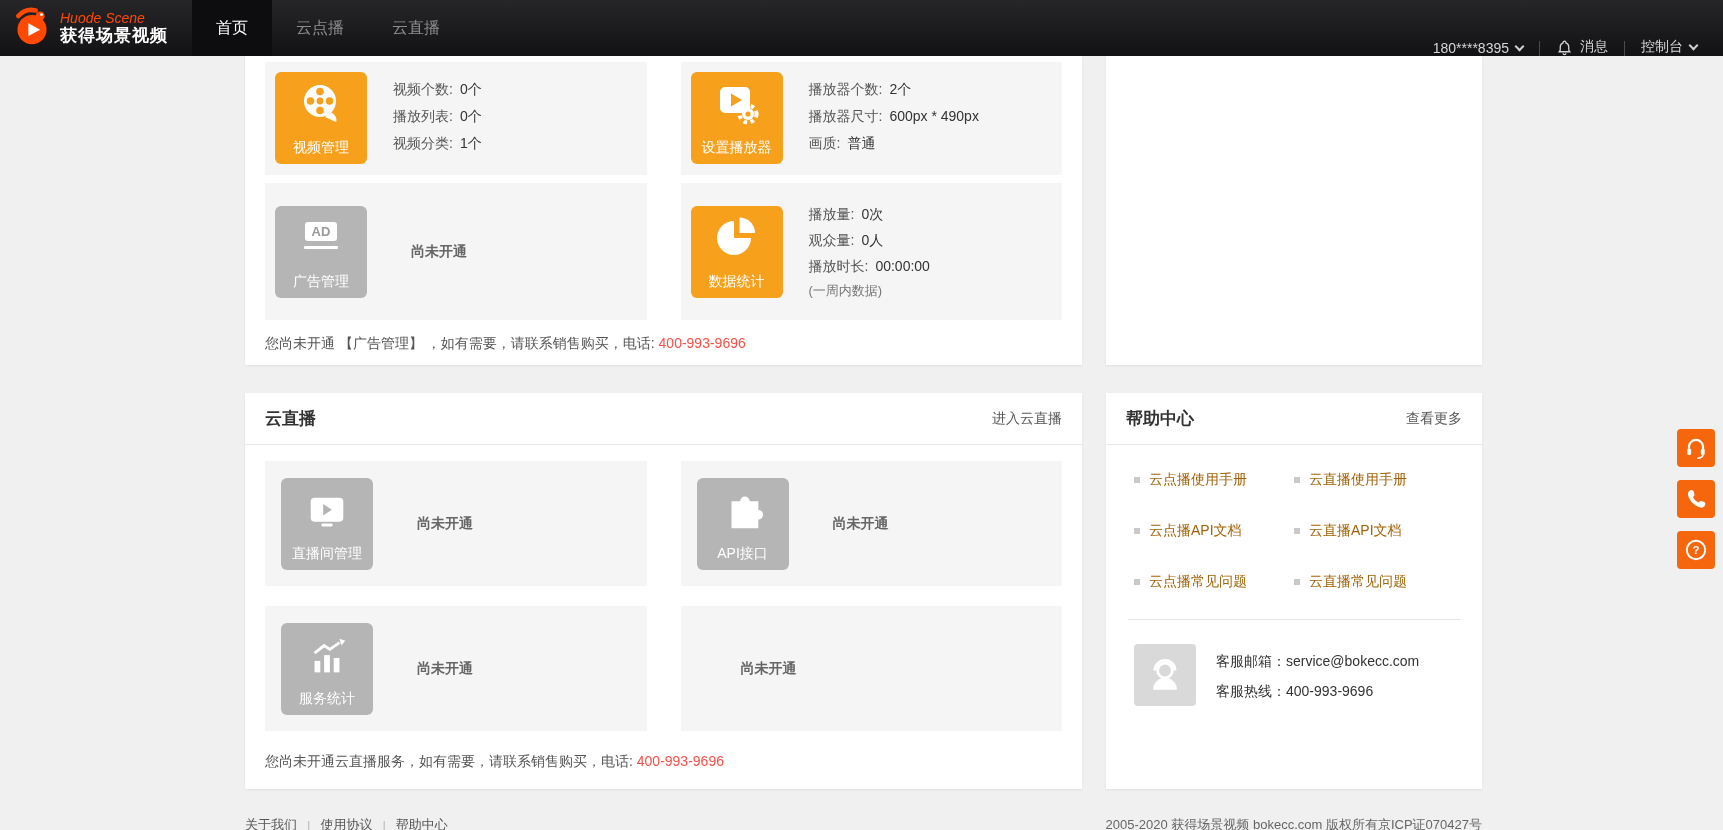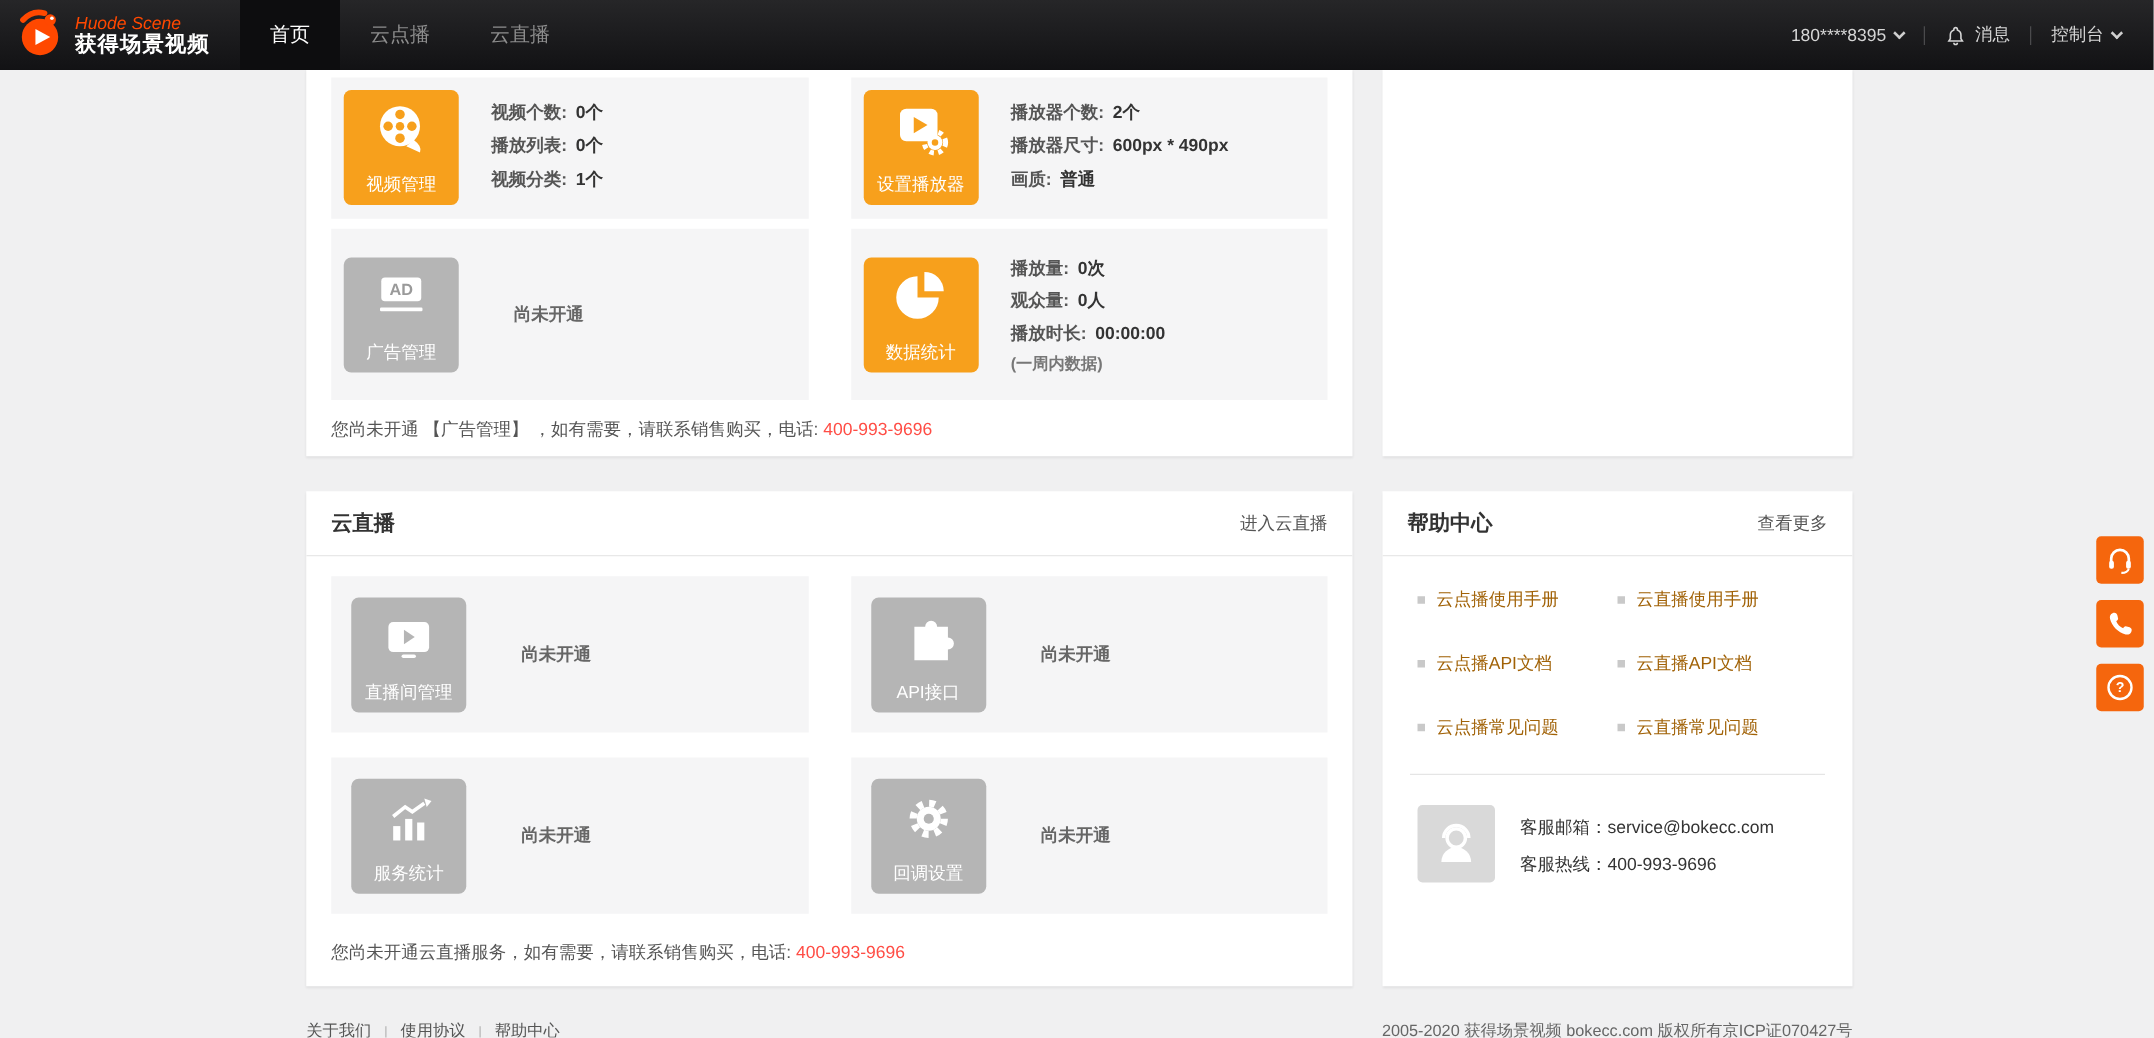--- a/index.html
+++ b/index.html
@@ -10,21 +10,21 @@
   
   .navbar { position:absolute; top:0; left:0; width:1723px; height:56px;
     background:linear-gradient(#262628,#121214); display:flex; align-items:stretch; z-index:10; }
   .brand { display:flex; align-items:center; padding:0 14px 0 12px; }
   .brand-text { margin-left:8px; line-height:1.15; }
   .brand-line1 { color:#ff4800; font-size:14px; font-weight:normal; font-style:italic; }
   .brand-line2 { color:#fff; font-size:17px; font-weight:bold; letter-spacing:1px; }
   .nav-tabs { display:flex; align-items:stretch; margin-left:10px; }
   .nav-tab { display:flex; align-items:center; padding:0 24px; font-size:16px; color:#8d8d8d; cursor:pointer; }
   .nav-tab.active { background:#0d0d0f; color:#fff; }
-  .nav-right { margin-left:auto; display:flex; align-items:center; padding-right:26px; color:#d6d6d6; font-size:14px; }
+  .nav-right { margin-left:auto; display:flex; align-items:flex-end; padding-right:26px; color:#d6d6d6; font-size:14px; }
   .nav-right .vdiv { width:1px; height:15px; background:#4a4a4c; margin:0 16px; }
   .nav-item { display:flex; align-items:center; cursor:pointer; }
   .caret { display:inline-block; width:7px; height:7px; border-right:2px solid #cfcfcf; border-bottom:2px solid #cfcfcf; transform:rotate(45deg); margin-left:7px; margin-top:-4px; }
   .bell { margin-right:7px; display:flex; align-items:center; }
 
   
   .col-left  { position:absolute; left:245px; top:56px; width:837px; }
   .col-right { position:absolute; left:1106px; top:56px; width:376px; }
   .card { background:#fff; box-shadow:0 1px 2px rgba(0,0,0,.07); }
 
@@ -32,21 +32,21 @@
   .vod-card { height:309px; padding:6px 20px 0; overflow:hidden; }
   .tile-grid { display:grid; grid-template-columns:1fr 1fr; grid-template-rows:113px 137px; gap:8px 34px; }
   .panel { background:#f5f5f6; display:flex; align-items:flex-start; padding:10px 10px 10px 10px; }
   .panel.center { align-items:center; }
   .tile { width:92px; height:92px; border-radius:6px; flex:none; display:flex; flex-direction:column;
     align-items:center; justify-content:flex-end; padding-bottom:7px; position:relative; cursor:pointer; }
   .tile.orange { background:#f7a01c; }
   .tile.gray { background:#b5b5b5; }
   .tile-icon { position:absolute; top:8px; left:0; right:0; display:flex; justify-content:center; }
   .tile-label { color:#fff; font-size:14px; }
-  .stats { margin-left:26px; padding-top:4px;font-weight:bold; }
+  .stats { margin-left:26px; padding-top:4px; }
   .stat-line { font-size:14px; color:#555; line-height:27px; white-space:nowrap; }
   .stat-label { margin-right:7px; }
   .stat-value { color:#333; }
   .stat-note { font-size:13px; color:#777; line-height:24px; }
   .status-text { margin-left:44px; font-size:14px; color:#666;font-weight:bold; }
   .notice { margin-top:15px; font-size:14px; color:#555; }
   .notice .phone { color:#ff4d45; }
 
   
   .live-card, .help-card { height:396px; margin-top:28px; overflow:hidden; }
@@ -264,30 +264,20 @@
                   <path d="M11 19 L21 11 L27 15 L37 8" stroke="#fff" stroke-width="3" fill="none"></path>
                   <path d="M37 4 l6 2 -4 5 z" fill="#fff"></path>
                 </svg>
               </span>
               <span class="tile-label">服务统计</span>
             </div>
             <div class="status-text">尚未开通</div>
           </div>
 
           <div class="panel">
-            <div class="tile gray">
-              <span class="tile-icon" style="top:10px;">
-                <svg viewBox="0 0 48 48" width="46" height="46">
-                  <circle cx="24" cy="23" r="13" fill="none" stroke="#fff" stroke-width="6" stroke-dasharray="5 5.2"></circle>
-                  <circle cx="24" cy="23" r="10" fill="#fff"></circle>
-                  <circle cx="24" cy="23" r="4.2" fill="#b5b5b5"></circle>
-                </svg>
-              </span>
-              <span class="tile-label">回调设置</span>
-            </div>
             <div class="status-text">尚未开通</div>
           </div>
         </div>
 
         <div class="notice" style="margin-top:22px;">
           <span>您尚未开通云直播服务，如有需要，请联系销售购买，电话: </span><span class="phone">400-993-9696</span>
         </div>
       </div>
     </div>
   </div>

